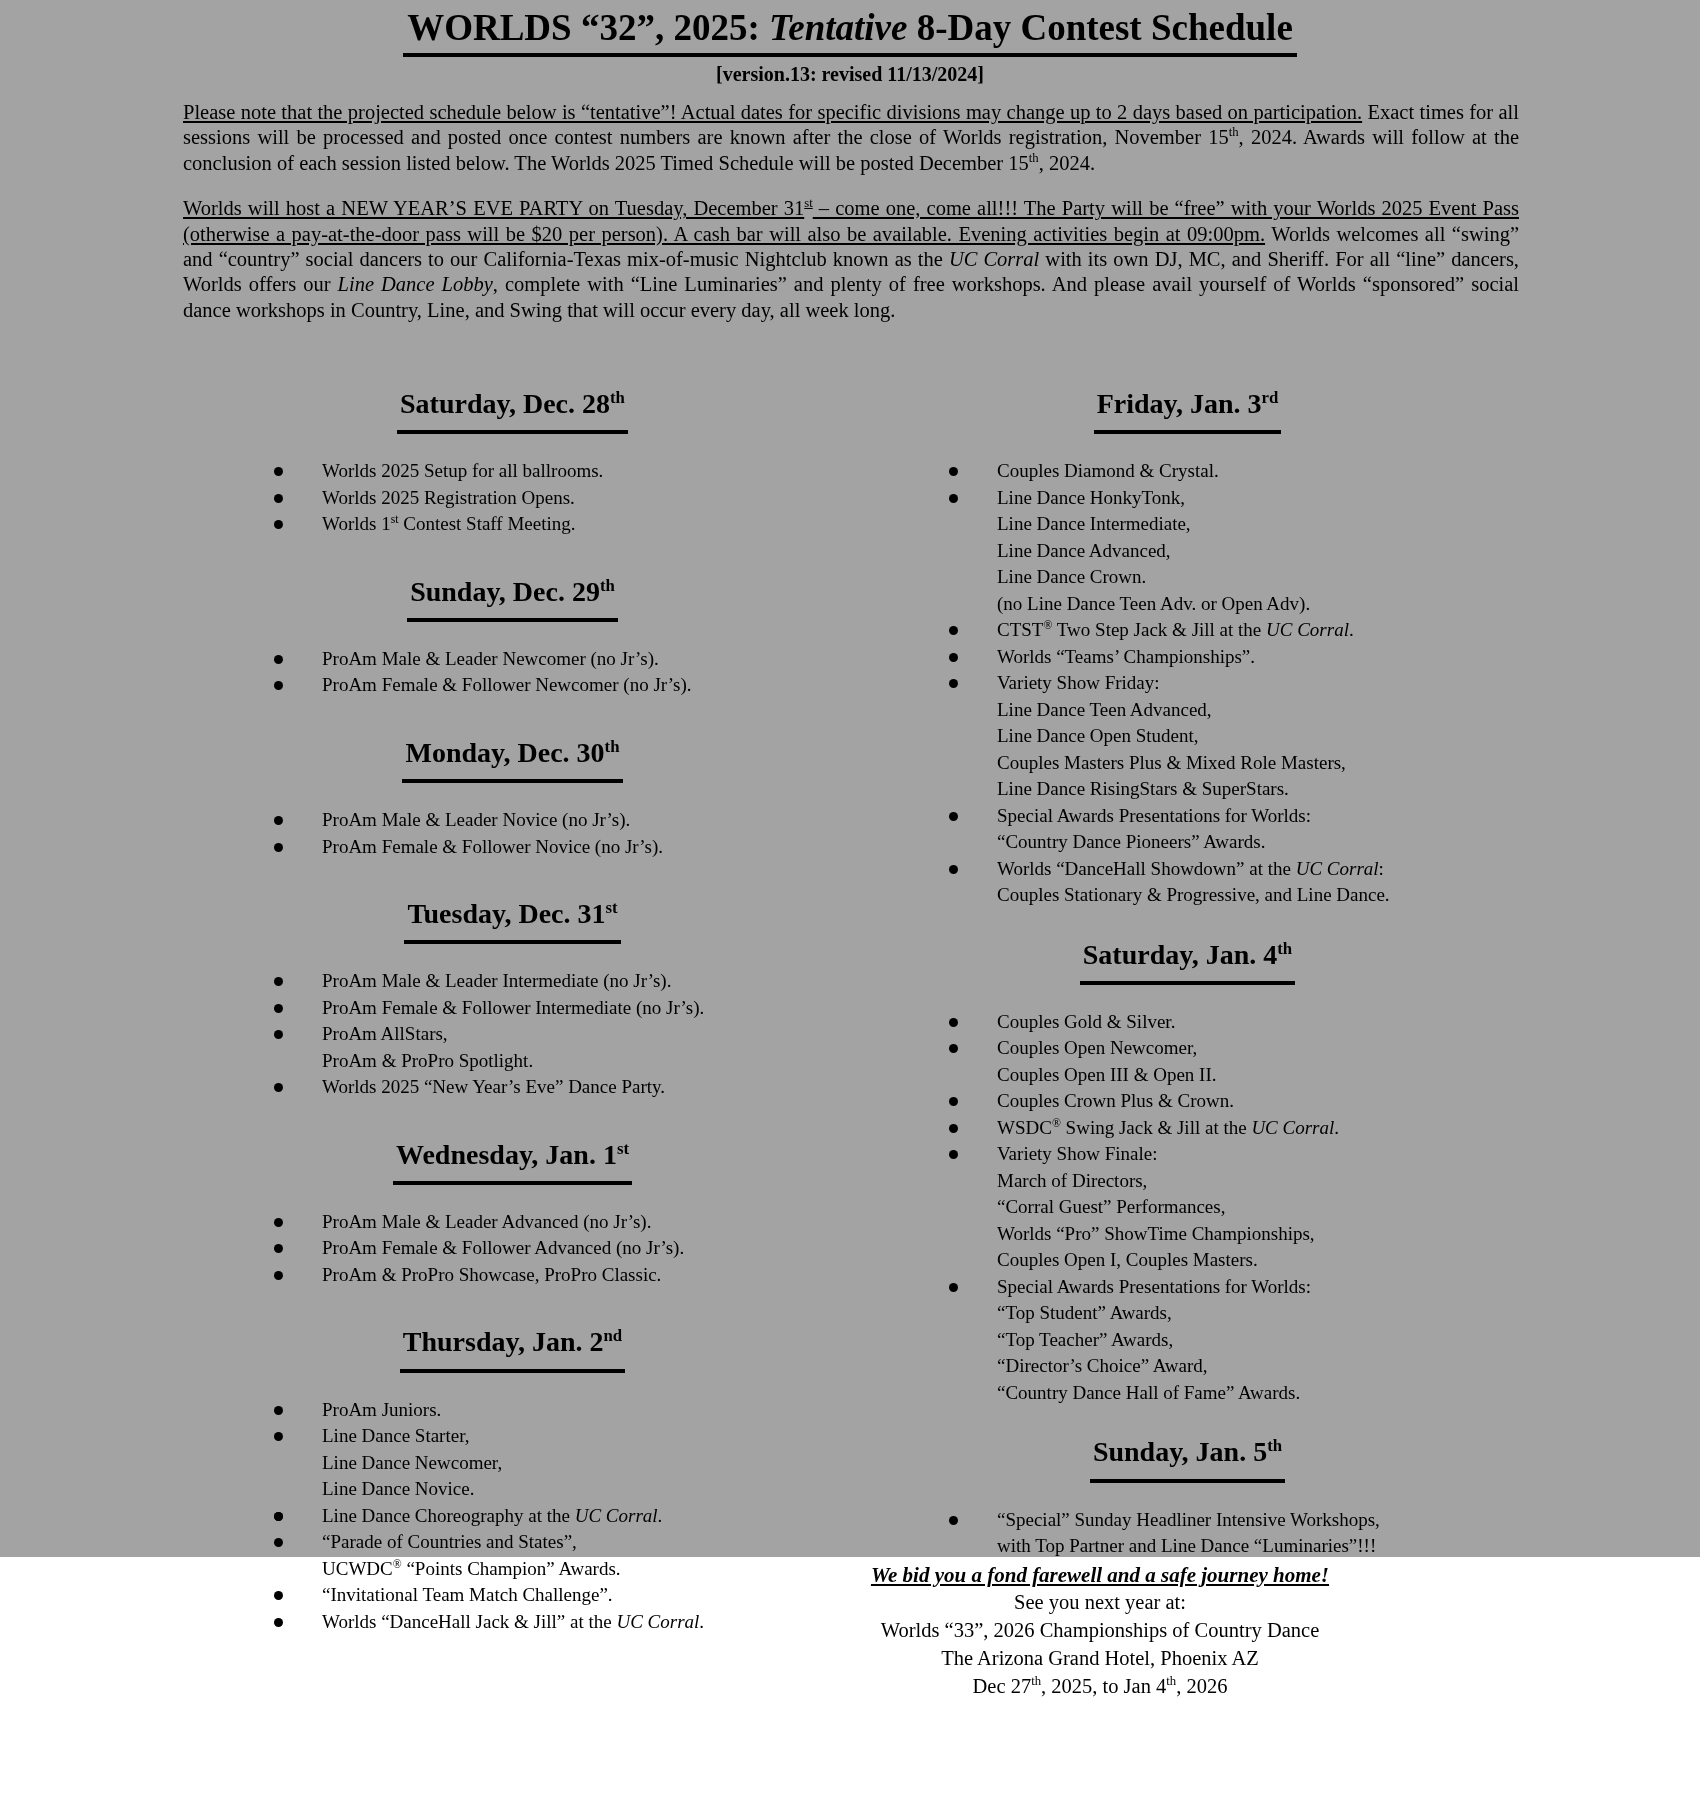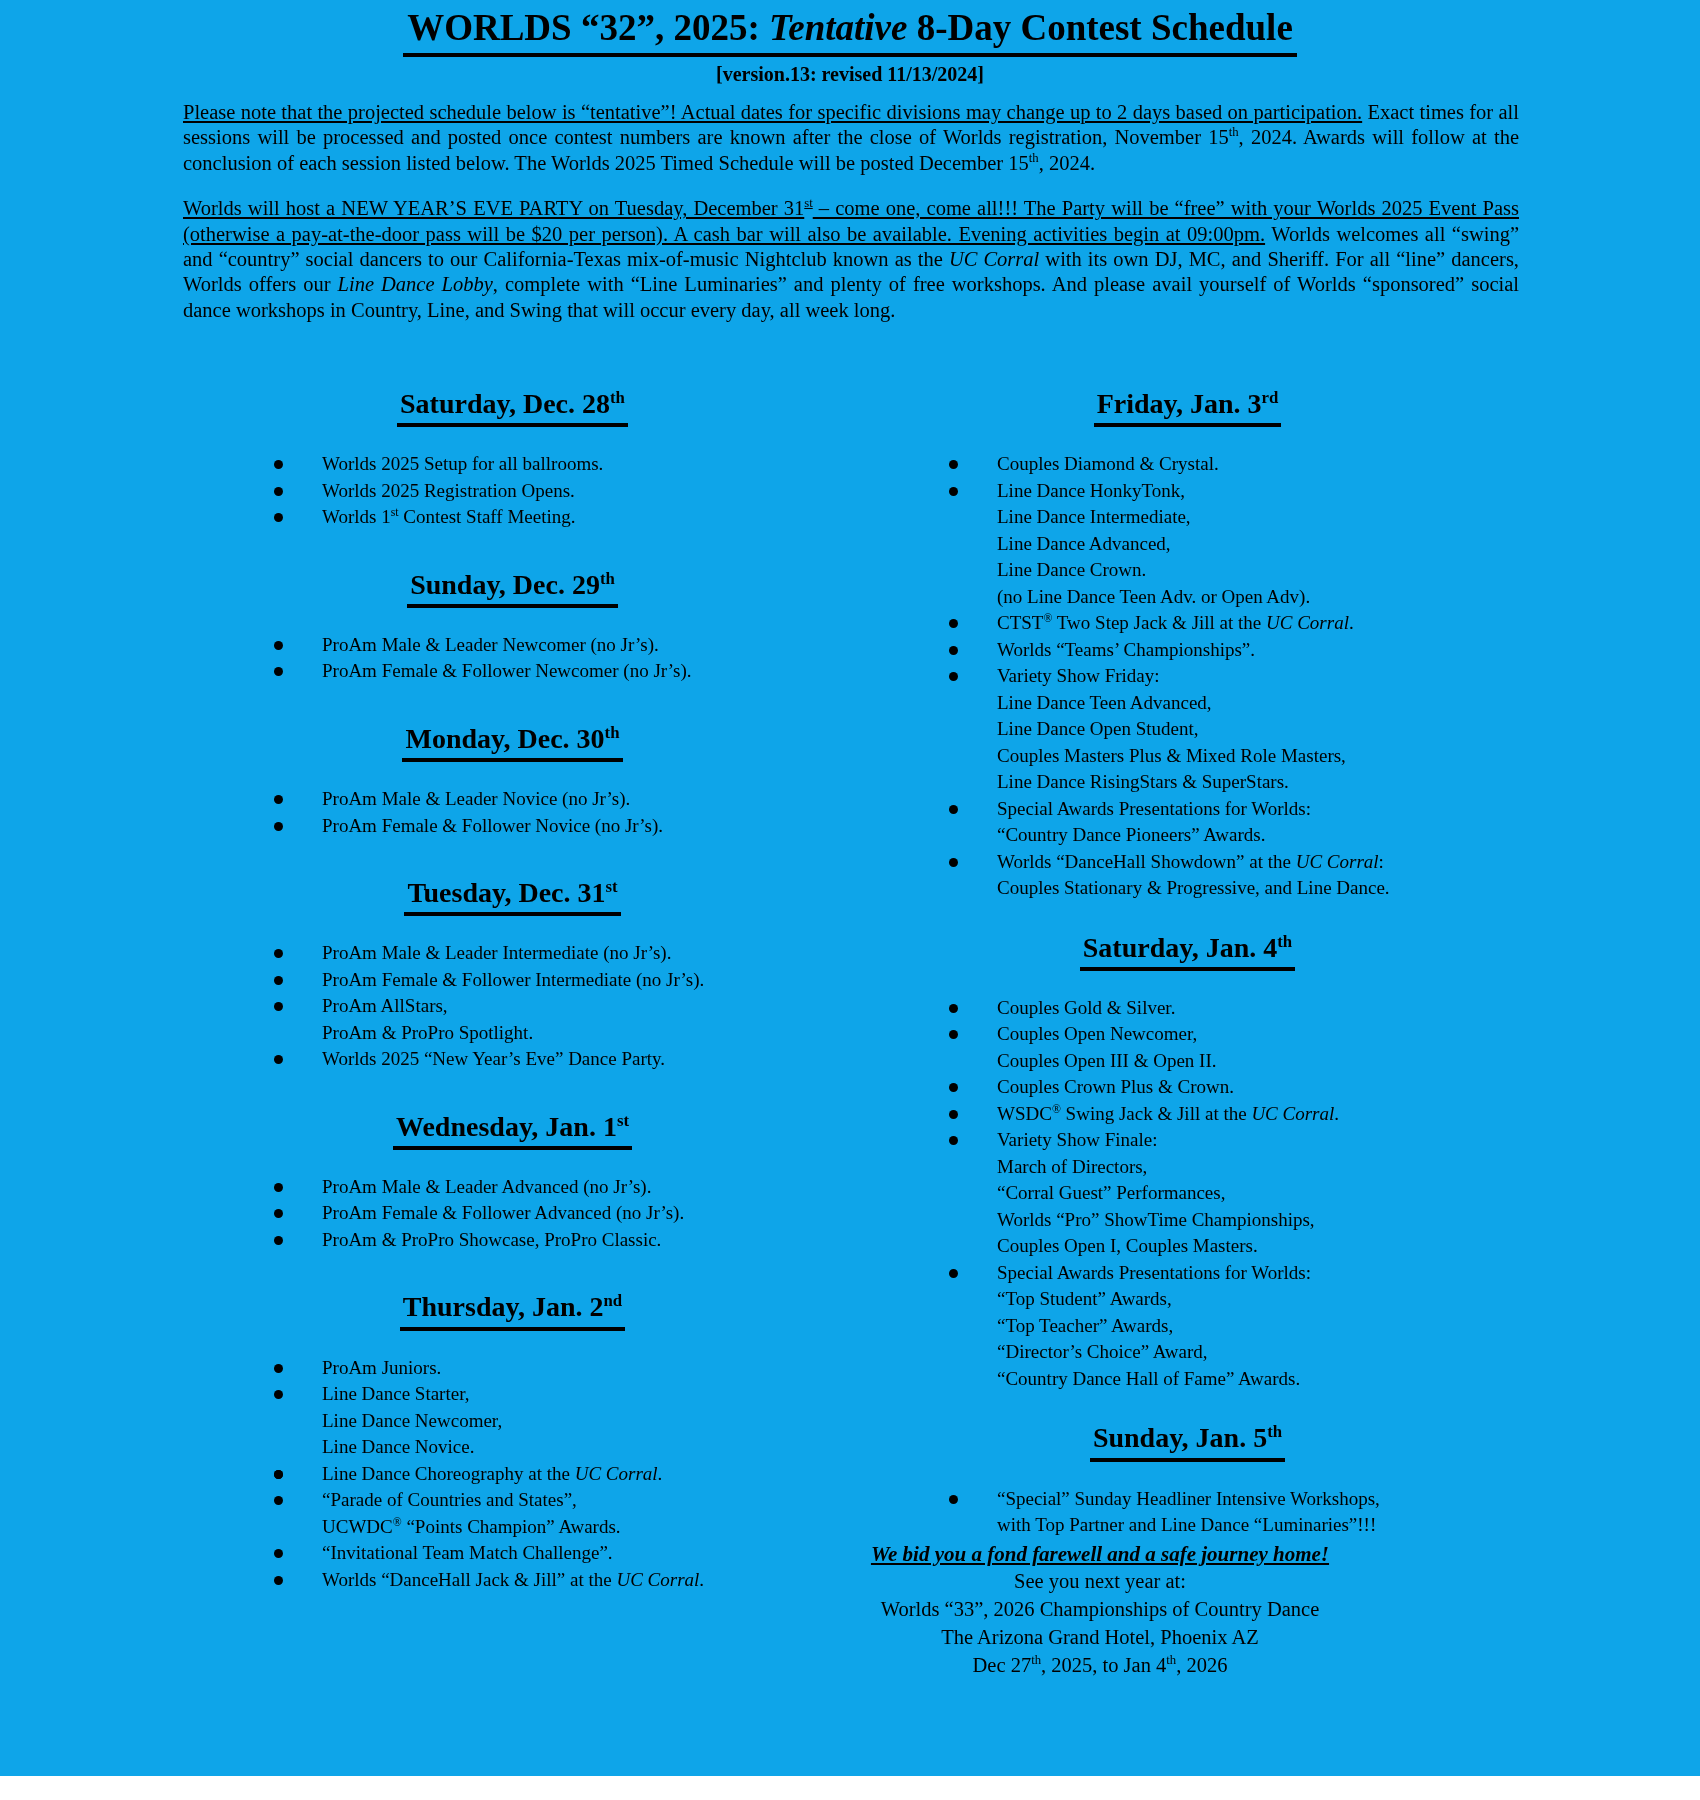--- a/index.html
+++ b/index.html
@@ -1,18 +1,18 @@
 <!DOCTYPE html>
 <html><head>
 <meta charset="utf-8">
 <style>
   html,body{margin:0;padding:0;background:#ffffff;}
   body{width:1700px;height:1800px;position:relative;overflow:hidden;
        font-family:"Liberation Serif","DejaVu Serif",serif;color:#000;}
-  .page{position:absolute;left:0;top:0;width:1700px;height:1776px;background:#0ea5e9;}
+  .page{position:absolute;left:0;top:0;width:1700px;height:1557px;background:#a3a3a3;}
 
   
   .header{position:absolute;left:0;top:6px;width:1700px;text-align:center;}
   .doc-title{display:inline-block;font-weight:bold;font-size:37px;line-height:1.18;
              border-bottom:4px solid #000;padding:0 4px 3px 4px;}
   .doc-subtitle{font-weight:bold;font-size:20px;margin-top:6px;}
 
   
   .intro{position:absolute;left:175px;top:92px;width:1352px;font-size:20.5px;
          line-height:25.4px;text-align:justify;}
@@ -23,21 +23,21 @@
   .col{position:absolute;top:388px;width:675px;}
   .col-left{left:175px;}
   .col-right{left:850px;}
 
   .day-section{margin:0;}
   .col-left .day-section + .day-section{margin-top:38px;}
   .col-right .day-section + .day-section{margin-top:30px;}
 
   .day-heading{margin:0 0 24px 0;text-align:center;font-size:28px;font-weight:bold;}
   .day-heading-text{display:inline-block;line-height:1.15;border-bottom:4px solid #000;
-                    padding:0 3px 3px 3px;}
+                    padding:0 3px 10px 3px;}
   .day-heading sup{font-size:60%;line-height:0;}
 
   .bullet-list{font-size:19px;line-height:26.5px;}
   .bullet-item{position:relative;padding-left:147px;}
   .bullet{position:absolute;left:99px;top:9px;width:9px;height:9px;background:#000;
           border-radius:50%;}
   .item-line{white-space:nowrap;}
 
   
   .it{font-style:italic;}

